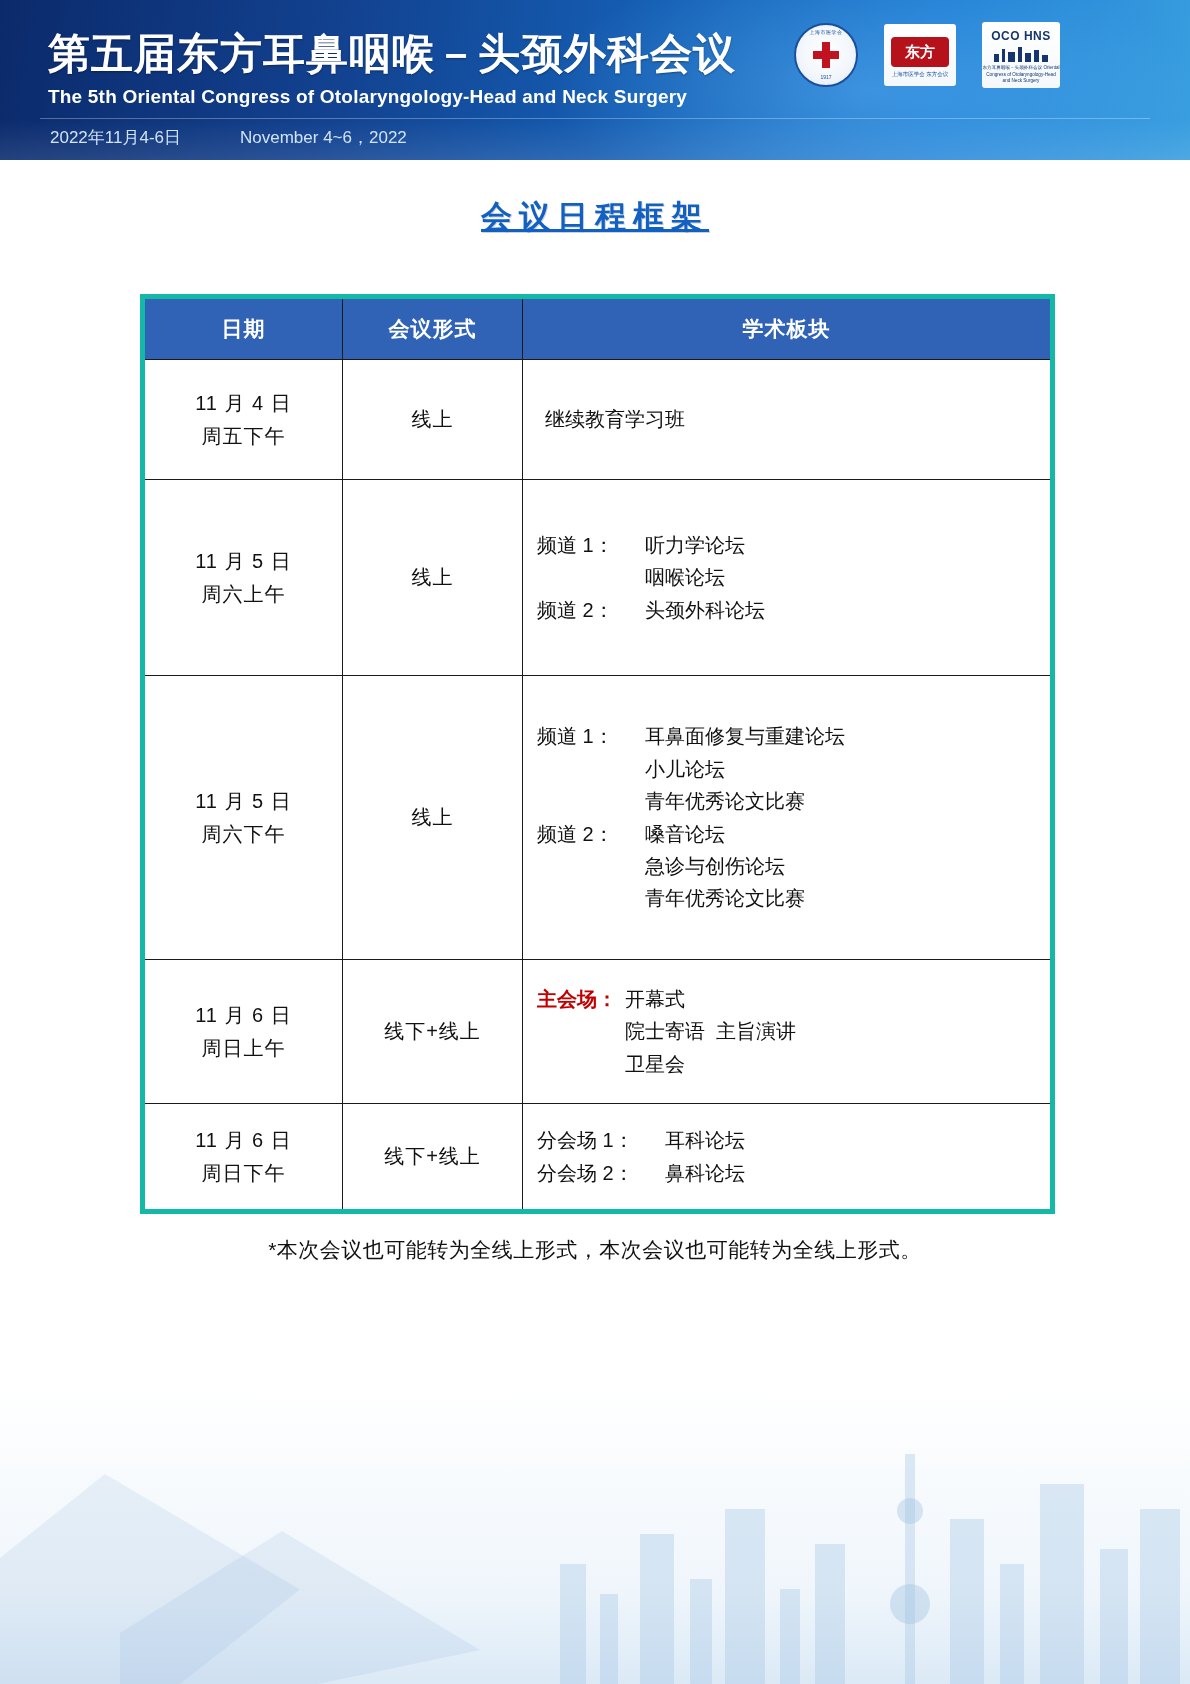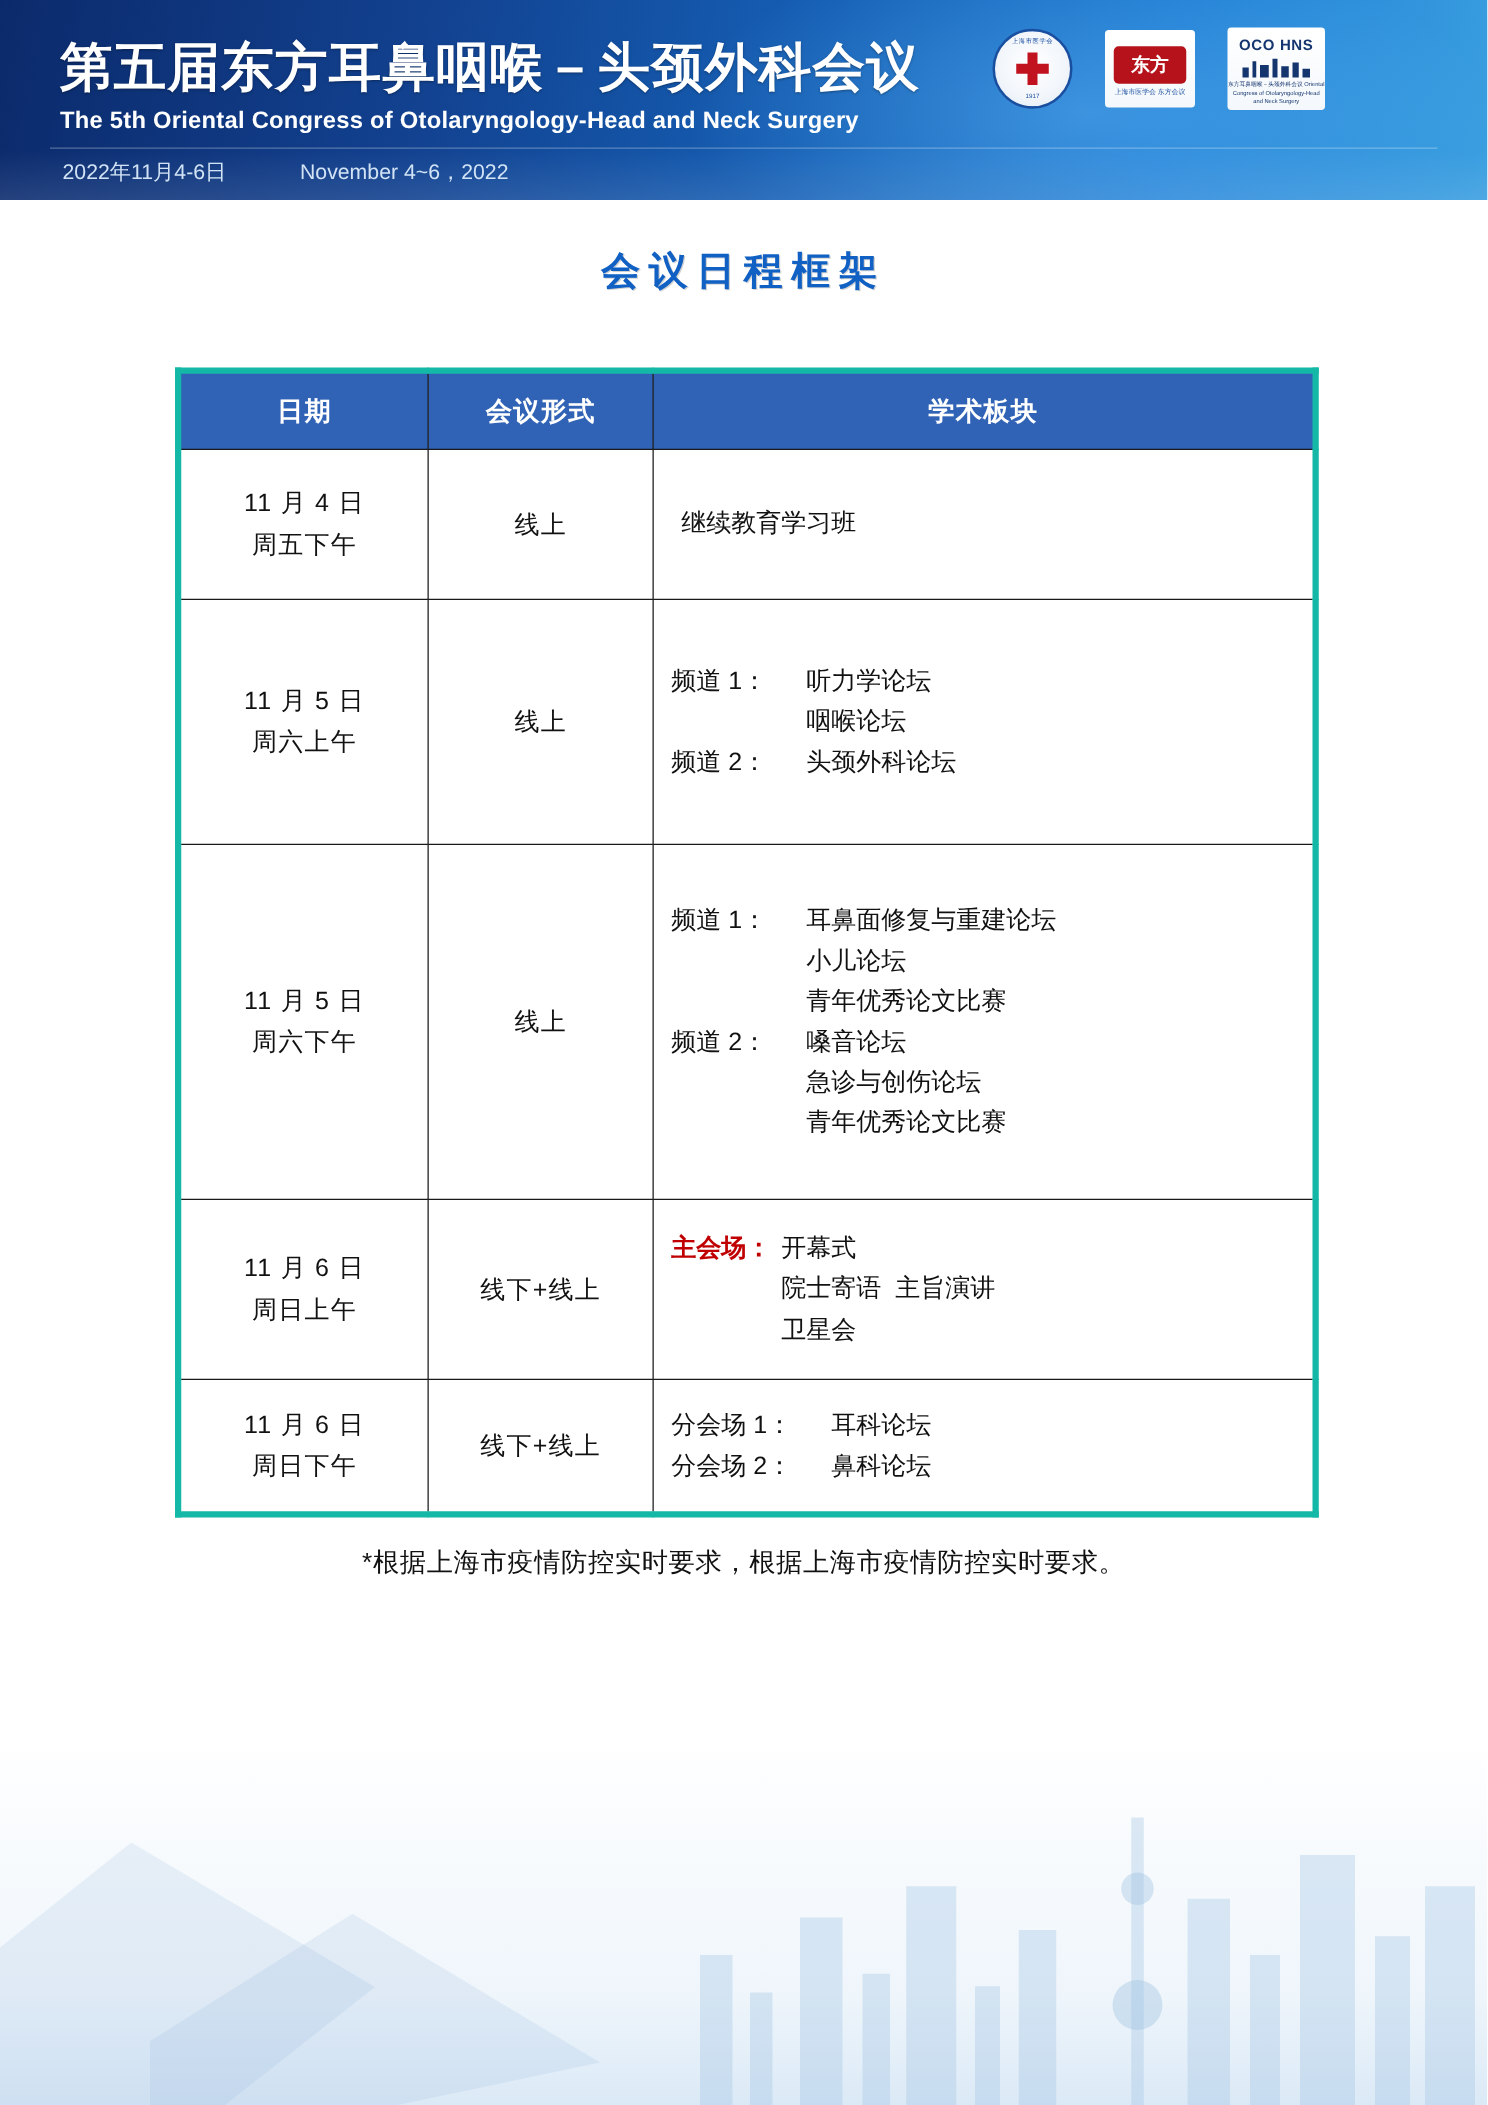--- a/index.html
+++ b/index.html
@@ -185,20 +185,21 @@
   
   .page-title {
     margin-top: 36px;
     text-align: center;
     font-family: "DejaVu Sans", sans-serif;
     font-size: 31px;
     font-weight: bold;
     color: #1160c4;
     letter-spacing: 7px;
     text-shadow: 1px 1px 0 rgba(0,0,0,0.18);
+    text-decoration: underline;
   }
 
   
   .table-wrap {
     margin: 56px auto 0;
     width: 910px;
   }
   table.schedule {
     width: 100%;
     border-collapse: collapse;
@@ -396,21 +397,21 @@
           <td class="form-cell">线下+线上</td>
           <td class="topic-cell">
             <div class="topic-line"><span style="display: inline-block; width: 128px;">分会场 1：</span><span>耳科论坛</span></div>
             <div class="topic-line"><span style="display: inline-block; width: 128px;">分会场 2：</span><span>鼻科论坛</span></div>
           </td>
         </tr>
       </tbody>
   </table>
 </div>
 
-<div class="footnote">*根据上海市疫情防控实时要求，根据上海市疫情防控实时要求。</div>
+<div class="footnote">*本次会议也可能转为全线上形式，本次会议也可能转为全线上形式。</div>
 
 <div class="bottom-deco">
   <div class="haze"></div>
   <div class="poly" style="left:0;bottom:0;width:300px;height:210px;clip-path:polygon(0 40%,35% 0,100% 55%,60% 100%,0 100%);"></div>
   <div class="poly" style="left:120px;bottom:0;width:360px;height:170px;clip-path:polygon(0 70%,45% 10%,100% 80%,55% 100%,0 100%);"></div>
   <div class="tower" style="left:560px;bottom:0;width:26px;height:120px;"></div>
   <div class="tower" style="left:600px;bottom:0;width:18px;height:90px;"></div>
   <div class="tower" style="left:640px;bottom:0;width:34px;height:150px;"></div>
   <div class="tower" style="left:690px;bottom:0;width:22px;height:105px;"></div>
   <div class="tower" style="left:725px;bottom:0;width:40px;height:175px;"></div>

